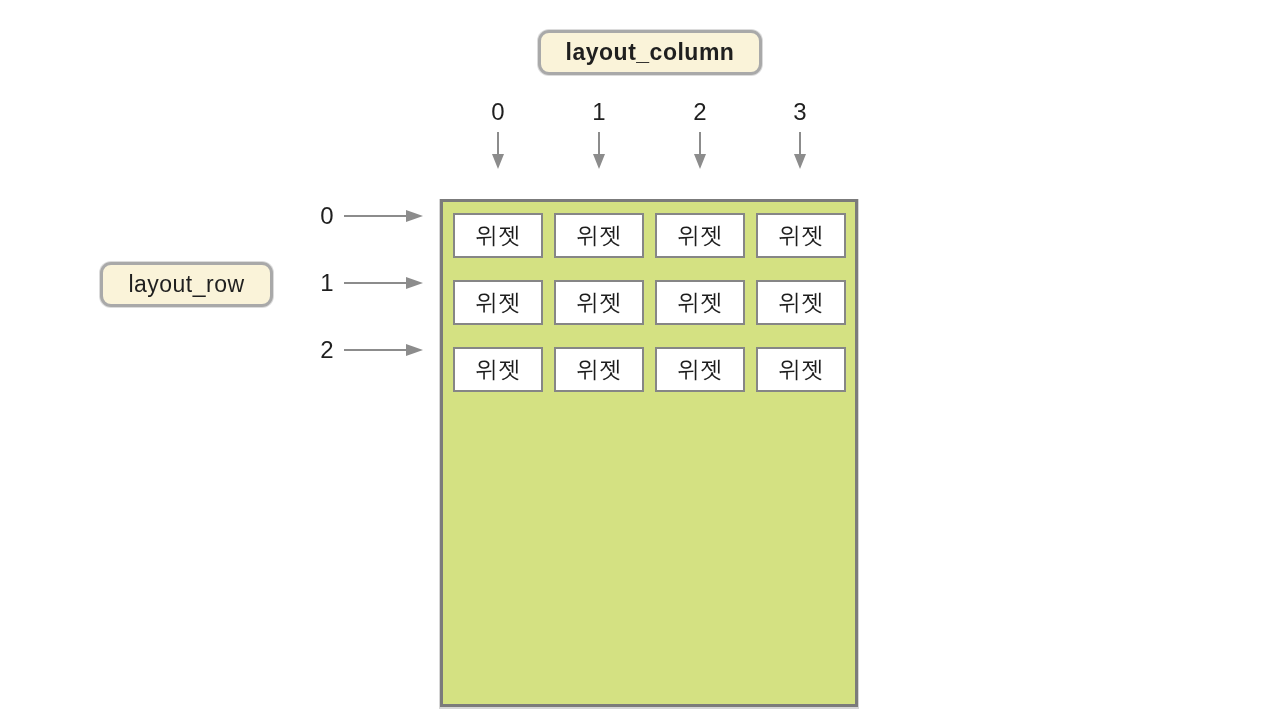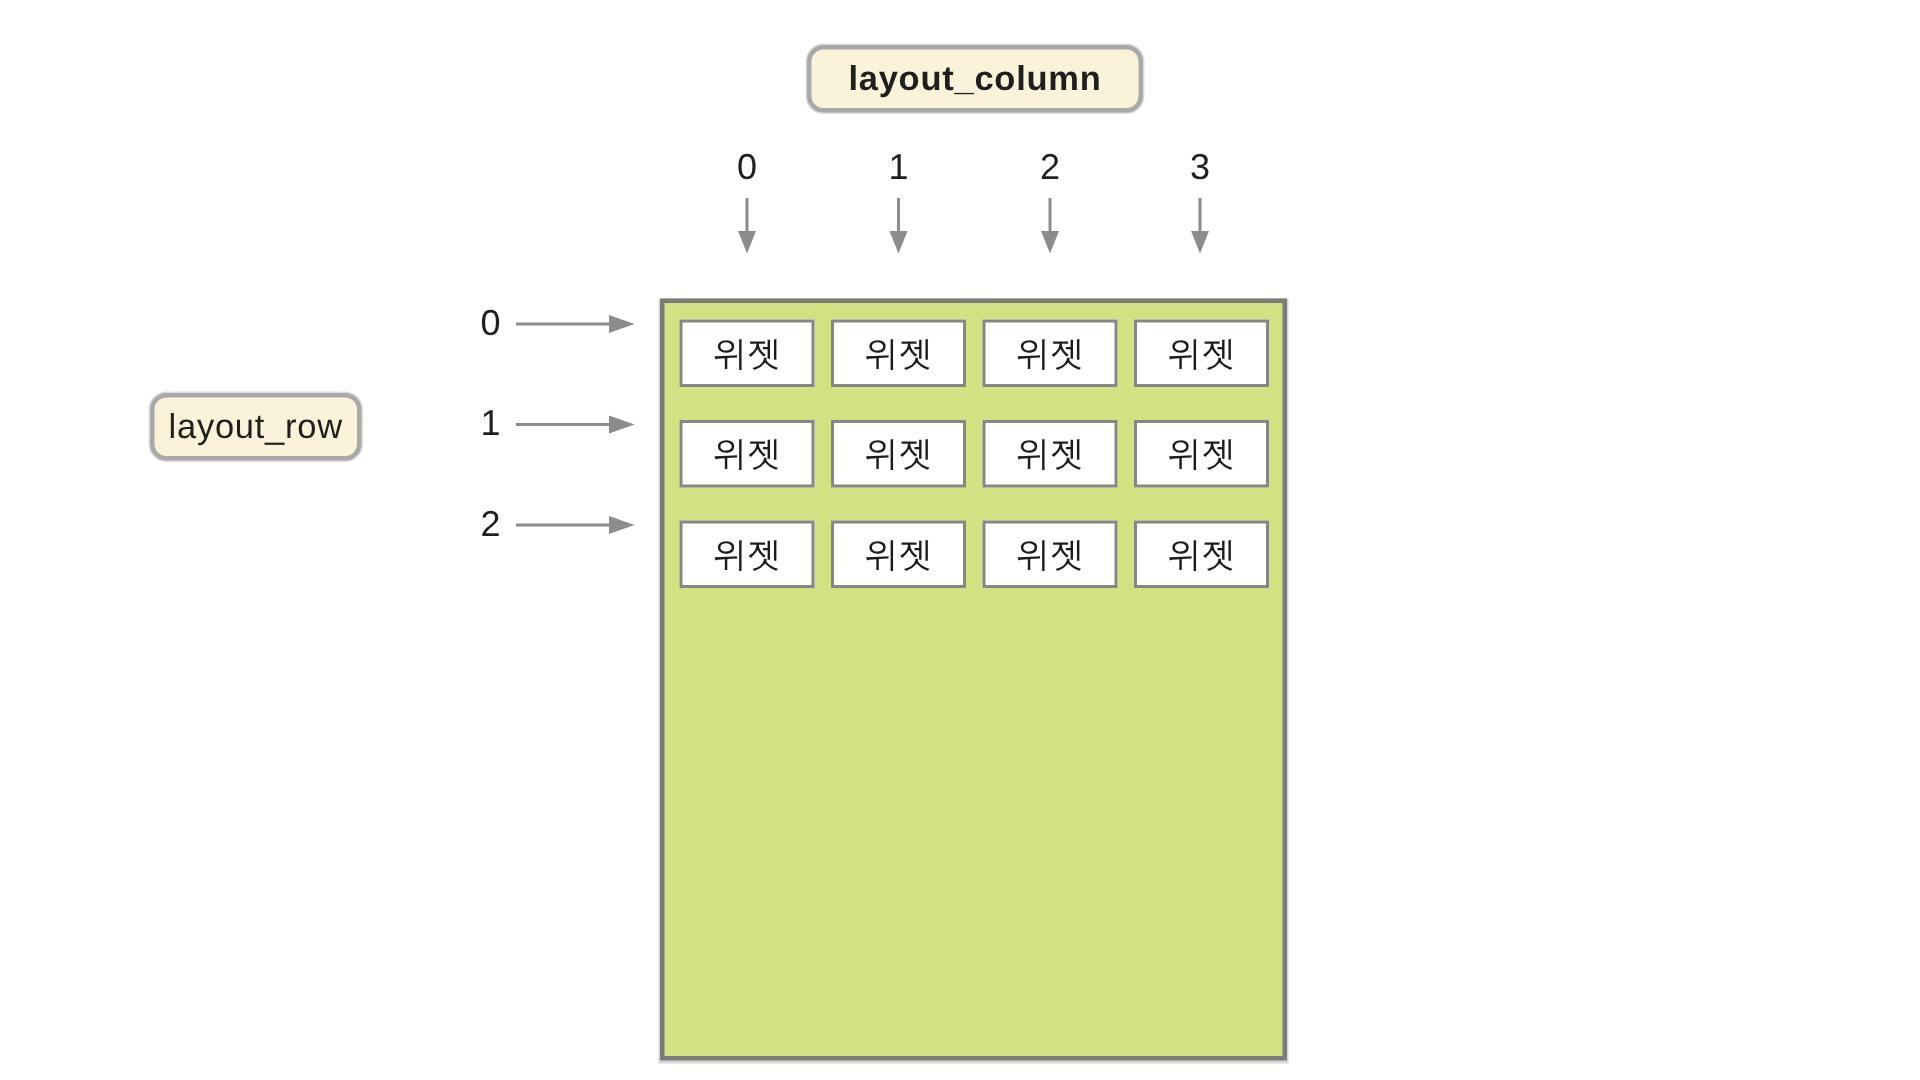--- a/index.html
+++ b/index.html
@@ -7,21 +7,21 @@
   .canvas{position:relative;width:1280px;height:720px;background:#ffffff;overflow:hidden;}
 
   
   .key-label{
     position:absolute;display:flex;align-items:center;justify-content:center;
     background:#faf3d9;border:3px solid #a9a9a9;border-radius:11px;
     box-shadow:0 0 0 1px #dcdcdc;
     font-size:23px;color:#1f1f1f;letter-spacing:0.5px;box-sizing:border-box;
   }
   .key-label.col{left:538px;top:30px;width:224px;height:45px;font-weight:bold;}
-  .key-label.row{left:100px;top:262px;width:141px;height:45px;}
+  .key-label.row{left:100px;top:262px;width:173px;height:45px;}
 
   
   .col-index{position:absolute;top:98px;width:40px;text-align:center;
     font-size:24px;color:#1f1f1f;}
   .row-index{position:absolute;width:30px;text-align:center;
     font-size:24px;color:#1f1f1f;}
 
   
   .arrow{position:absolute;line-height:0;}
   .arrow svg{display:block;}

